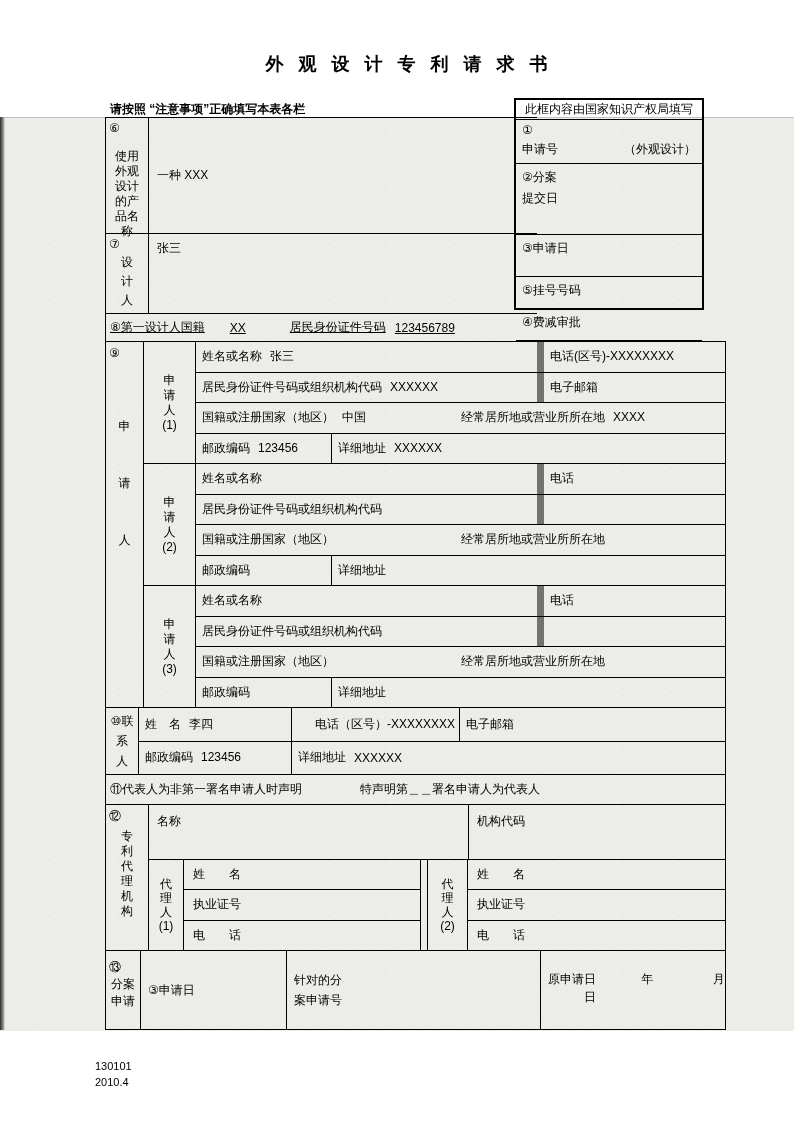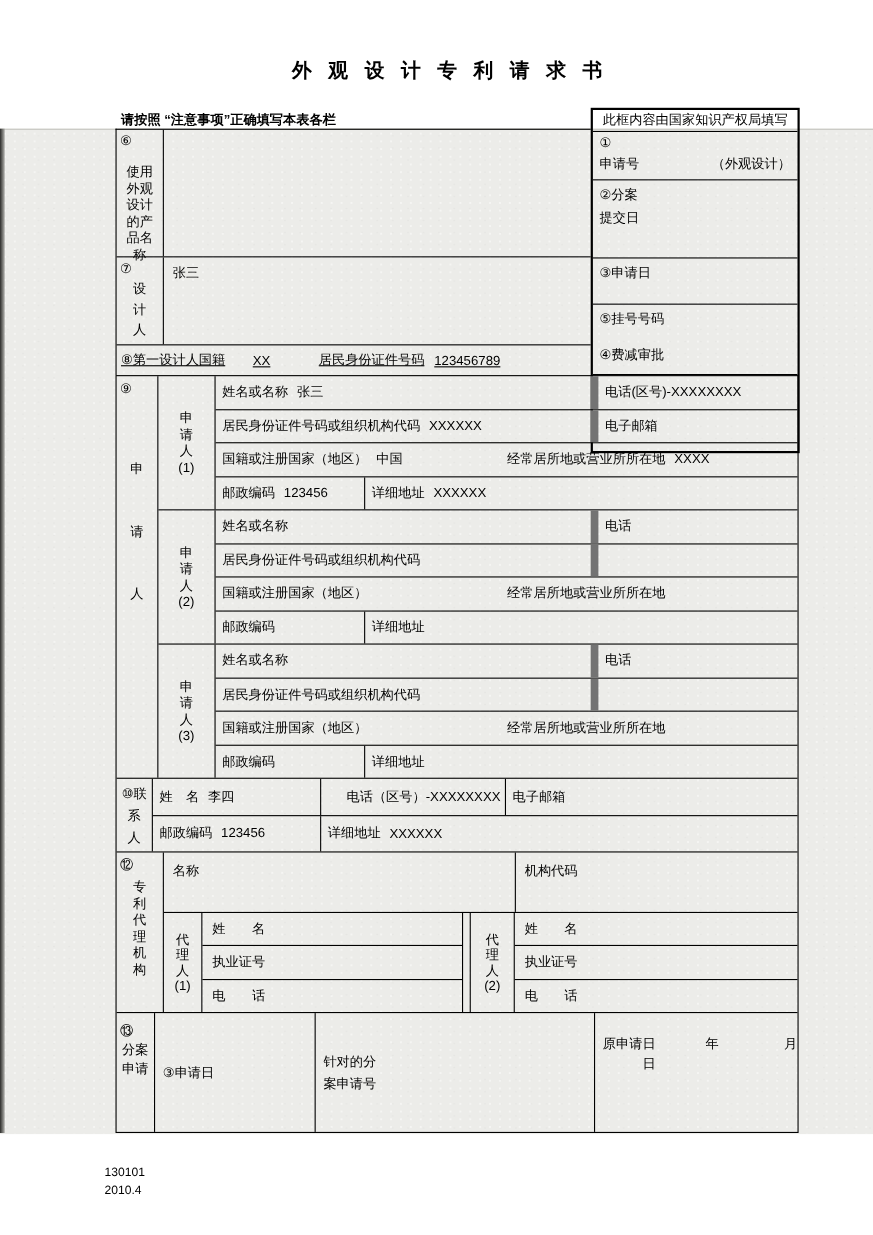--- a/index.html
+++ b/index.html
@@ -43,21 +43,21 @@
   .blk{display:block;text-align:left;padding-left:3px;}
   .vt6{display:block;line-height:15px;margin-top:14px;}
   .vt7{display:block;line-height:19px;margin-top:2px;}
   .content{flex:1;padding-left:8px;}
   .c6{display:flex;align-items:center;}
   .c7{padding-top:6px;}
   .ml9{margin-left:9px;} .ml25{margin-left:25px;} .ml44{margin-left:44px;}
 
   
   .obox{
-    position:absolute;left:537px;top:98px;width:190px;height:314px;
+    position:absolute;left:514px;top:98px;width:190px;height:212px;
     border:2px solid #000;box-sizing:border-box;
   }
   .obox .hdr{height:20px;line-height:19px;text-align:center;border-bottom:1px solid #000;box-sizing:border-box;}
   .oc{border-bottom:1px solid #000;box-sizing:border-box;padding:3px 6px;}
   .oc1{height:44px;}
   .oc1row{display:flex;justify-content:space-between;margin-top:4px;}
   .oc2{height:71px;line-height:21px;}
   .oc3{height:42px;padding-top:5px;}
   .oc4{height:39px;padding-top:12px;}
   .oc5{height:25px;border-bottom:none;padding-top:5px;}
@@ -139,20 +139,21 @@
     <div class="urow r6">
       <div class="lblcol">
         <span class="num blk">⑥</span>
         <span class="vt6 pre">使用
 外观
 设计
 的产
 品名
 称</span>
       </div>
+      <div class="content c6">一种 XXX</div>
     </div>
     <div class="urow r7">
       <div class="lblcol">
         <span class="num blk">⑦</span>
         <span class="vt7 pre">设
 计
 人</span>
       </div>
       <div class="content c7">张三</div>
     </div>
@@ -296,20 +297,24 @@
         <div class="s10r">
           <div class="w152"><span>邮政编码</span><span class="v">123456</span></div>
           <div class="s10addr">
               <span>详细地址</span>
               <span class="v">XXXXXX</span>
             </div>
         </div>
       </div>
     </div>
 
+    <div class="sect s11">
+      <span>⑪代表人为非第一署名申请人时声明</span>
+      <span class="s11r">特声明第＿＿署名申请人为代表人</span>
+    </div>
 
     <div class="sect s12">
       <div class="s12c1">
         <span class="num blk">⑫</span>
         <span class="vt12 pre">专
 利
 代
 理
 机
 构</span>

